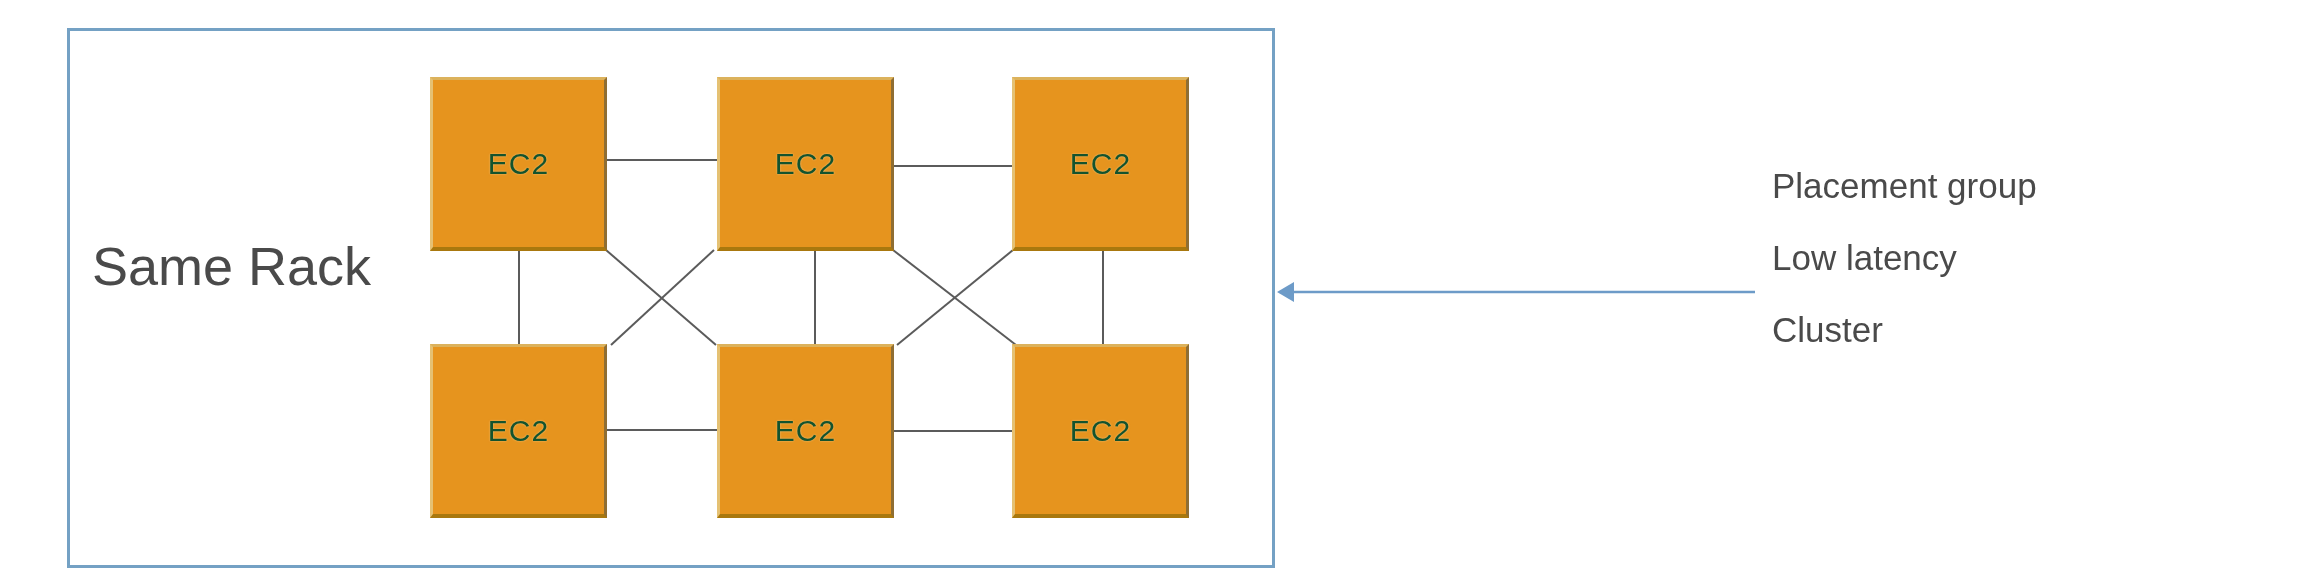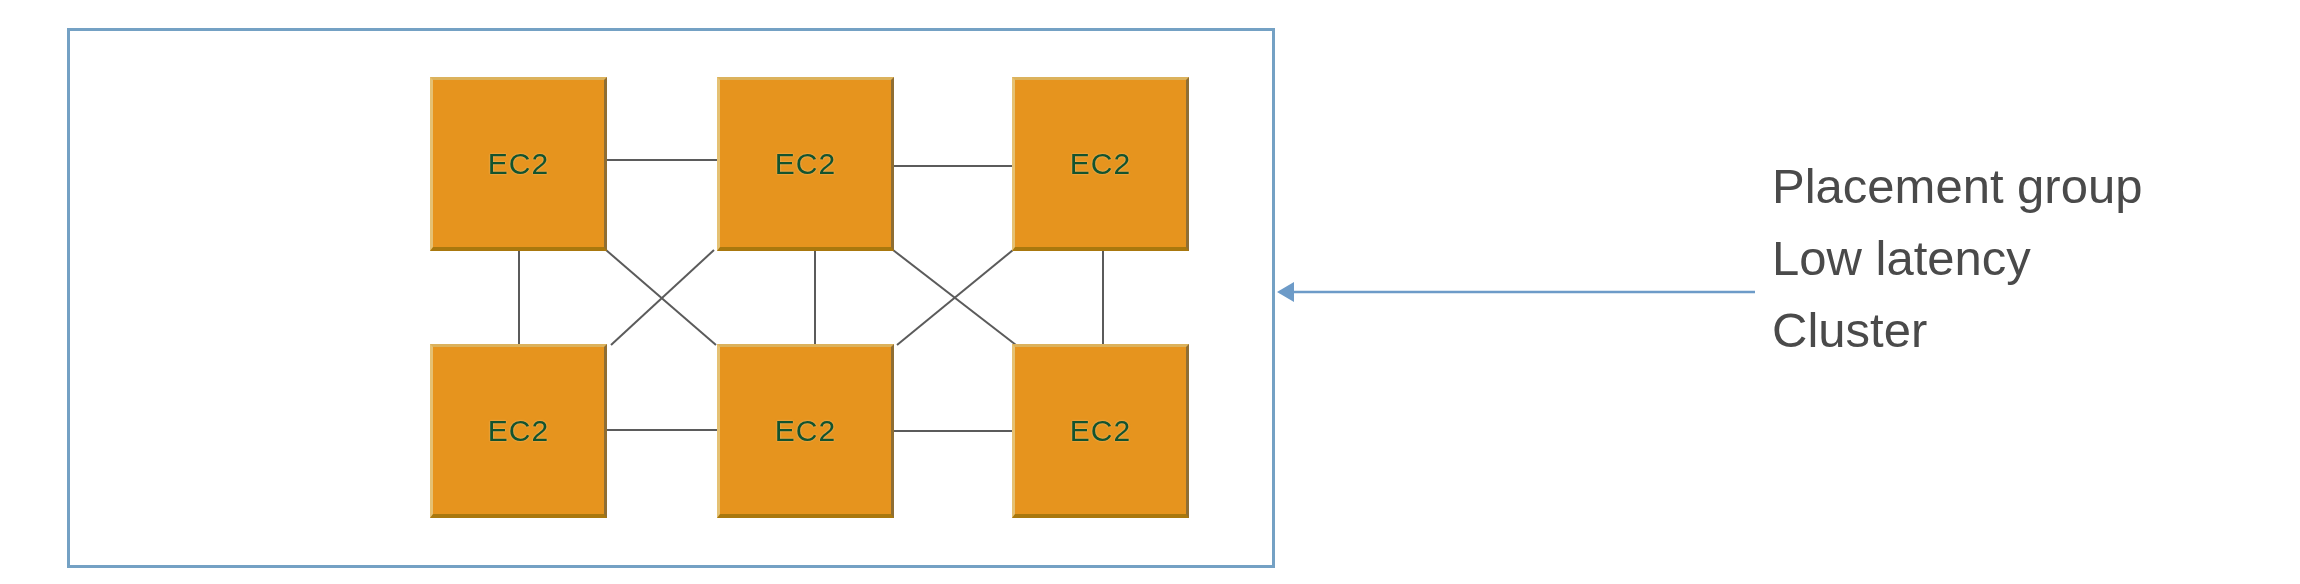--- a/index.html
+++ b/index.html
@@ -57,34 +57,35 @@
     justify-content: center;
     font-size: 30px;
     letter-spacing: 1px;
     color: #14532d;
     text-shadow: 0 0 2px rgba(255,250,230,0.5);
   }
   .annotation {
     position: absolute;
     left: 1772px;
     top: 150px;
-    font-size: 49px;
+    font-size: 35px;
     line-height: 72px;
     color: #4a4a4a;
     white-space: nowrap;
   }
 </style>
 </head>
 <body>
 
 <div class="stage">
 
   <div class="placement-box"></div>
 
   <div class="side-label">
+    <div>Same Rack</div>
   </div>
 
   <svg class="connector-layer" id="lines" viewBox="0 0 2300 584" xmlns="http://www.w3.org/2000/svg">
       <line x1="607" y1="160" x2="717" y2="160" stroke="#5b5b5b" stroke-width="2"></line>
       <line x1="894" y1="166" x2="1012" y2="166" stroke="#5b5b5b" stroke-width="2"></line>
       <line x1="607" y1="430" x2="717" y2="430" stroke="#5b5b5b" stroke-width="2"></line>
       <line x1="894" y1="431" x2="1012" y2="431" stroke="#5b5b5b" stroke-width="2"></line>
       <line x1="519" y1="251" x2="519" y2="344" stroke="#5b5b5b" stroke-width="2"></line>
       <line x1="815" y1="251" x2="815" y2="344" stroke="#5b5b5b" stroke-width="2"></line>
       <line x1="1103" y1="251" x2="1103" y2="344" stroke="#5b5b5b" stroke-width="2"></line>

